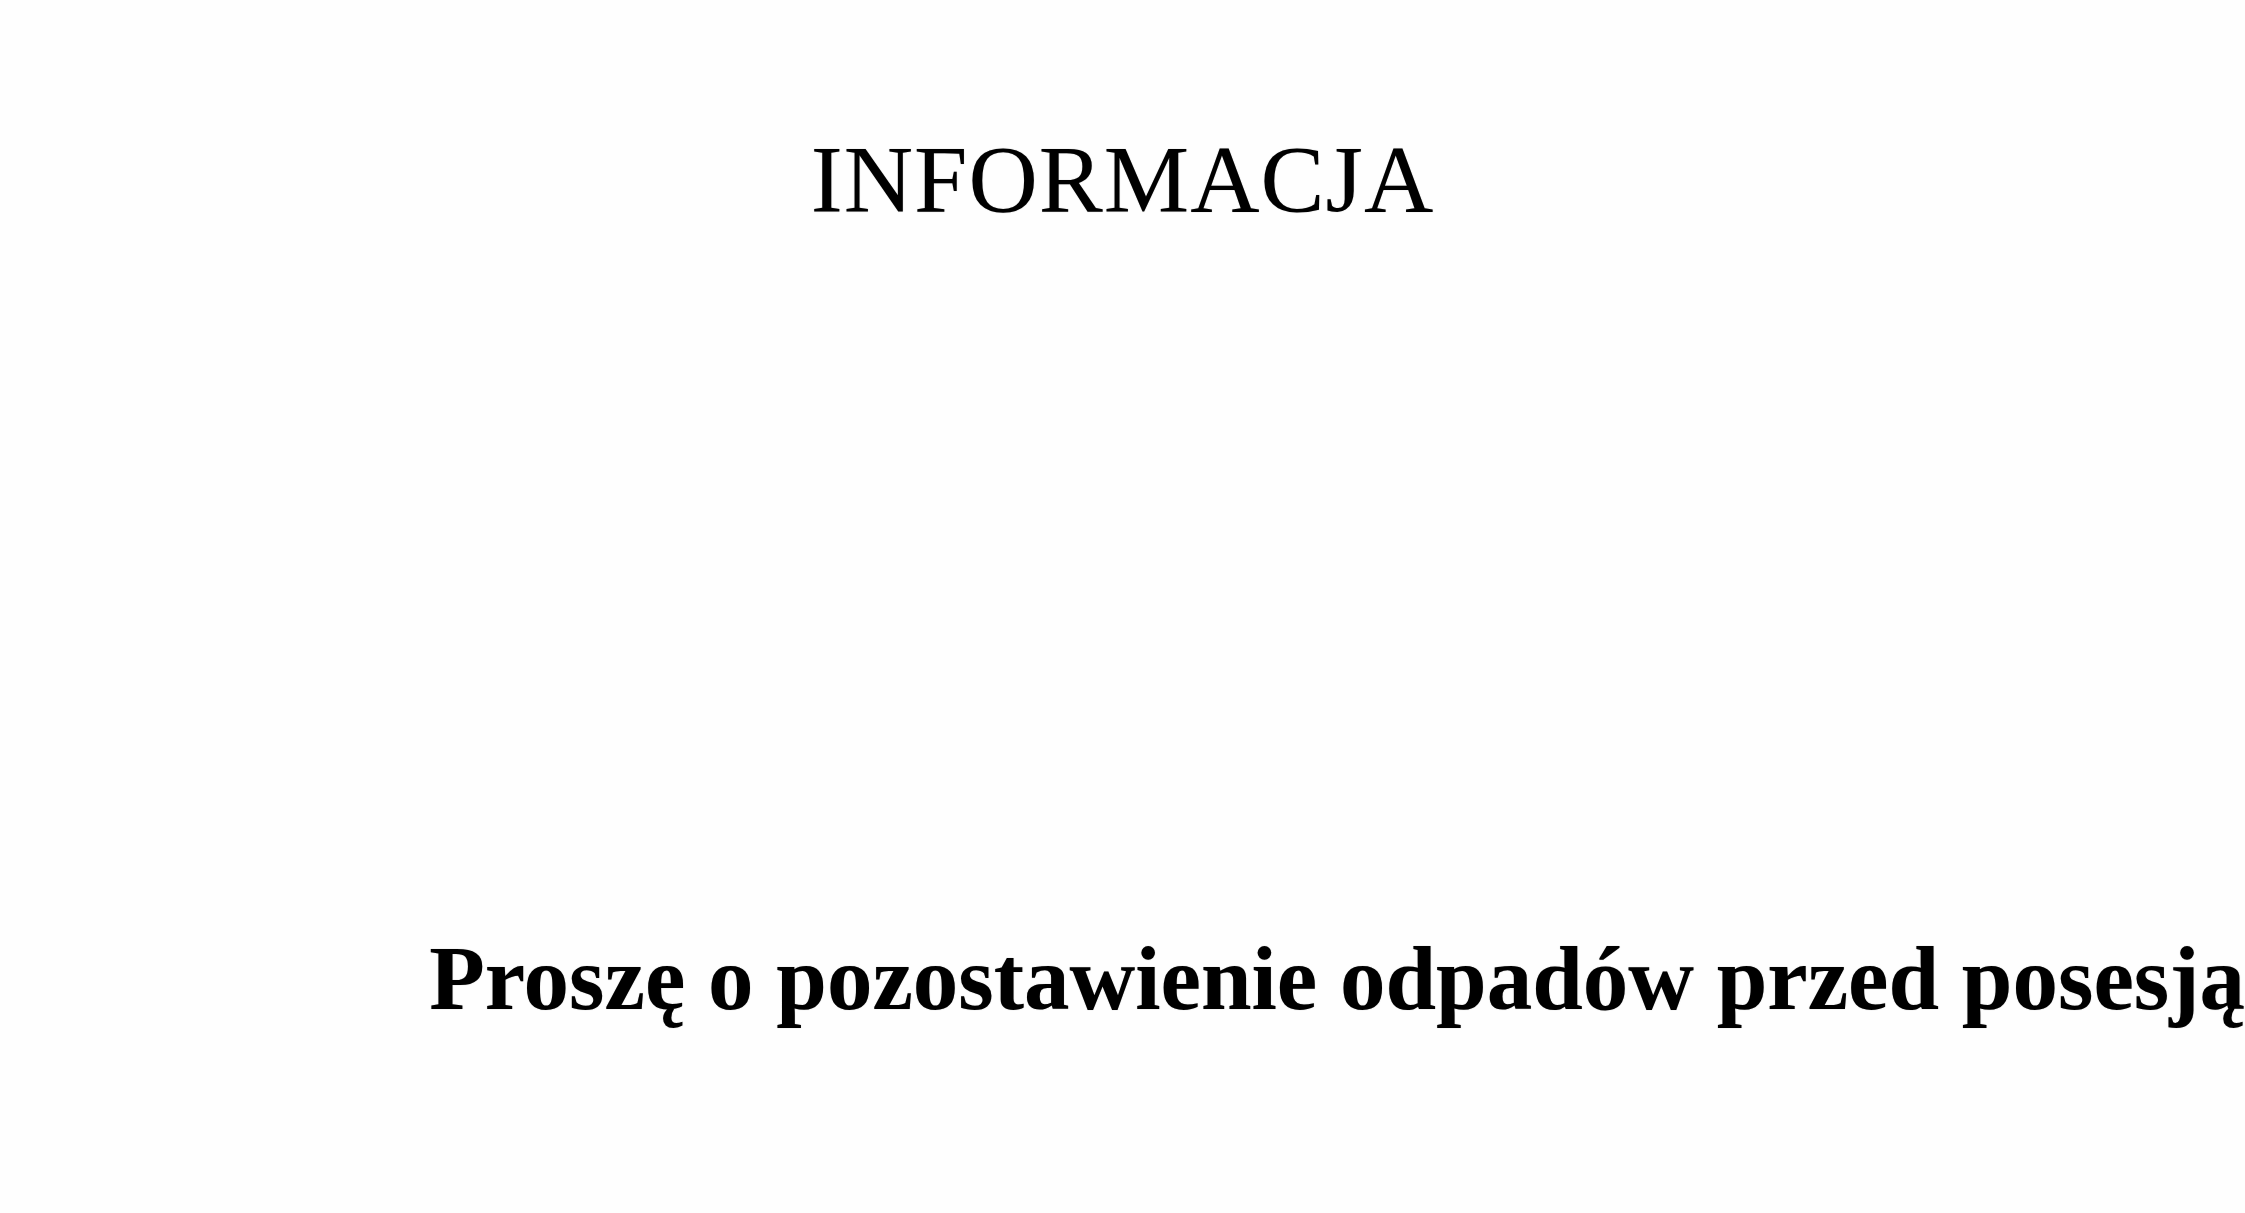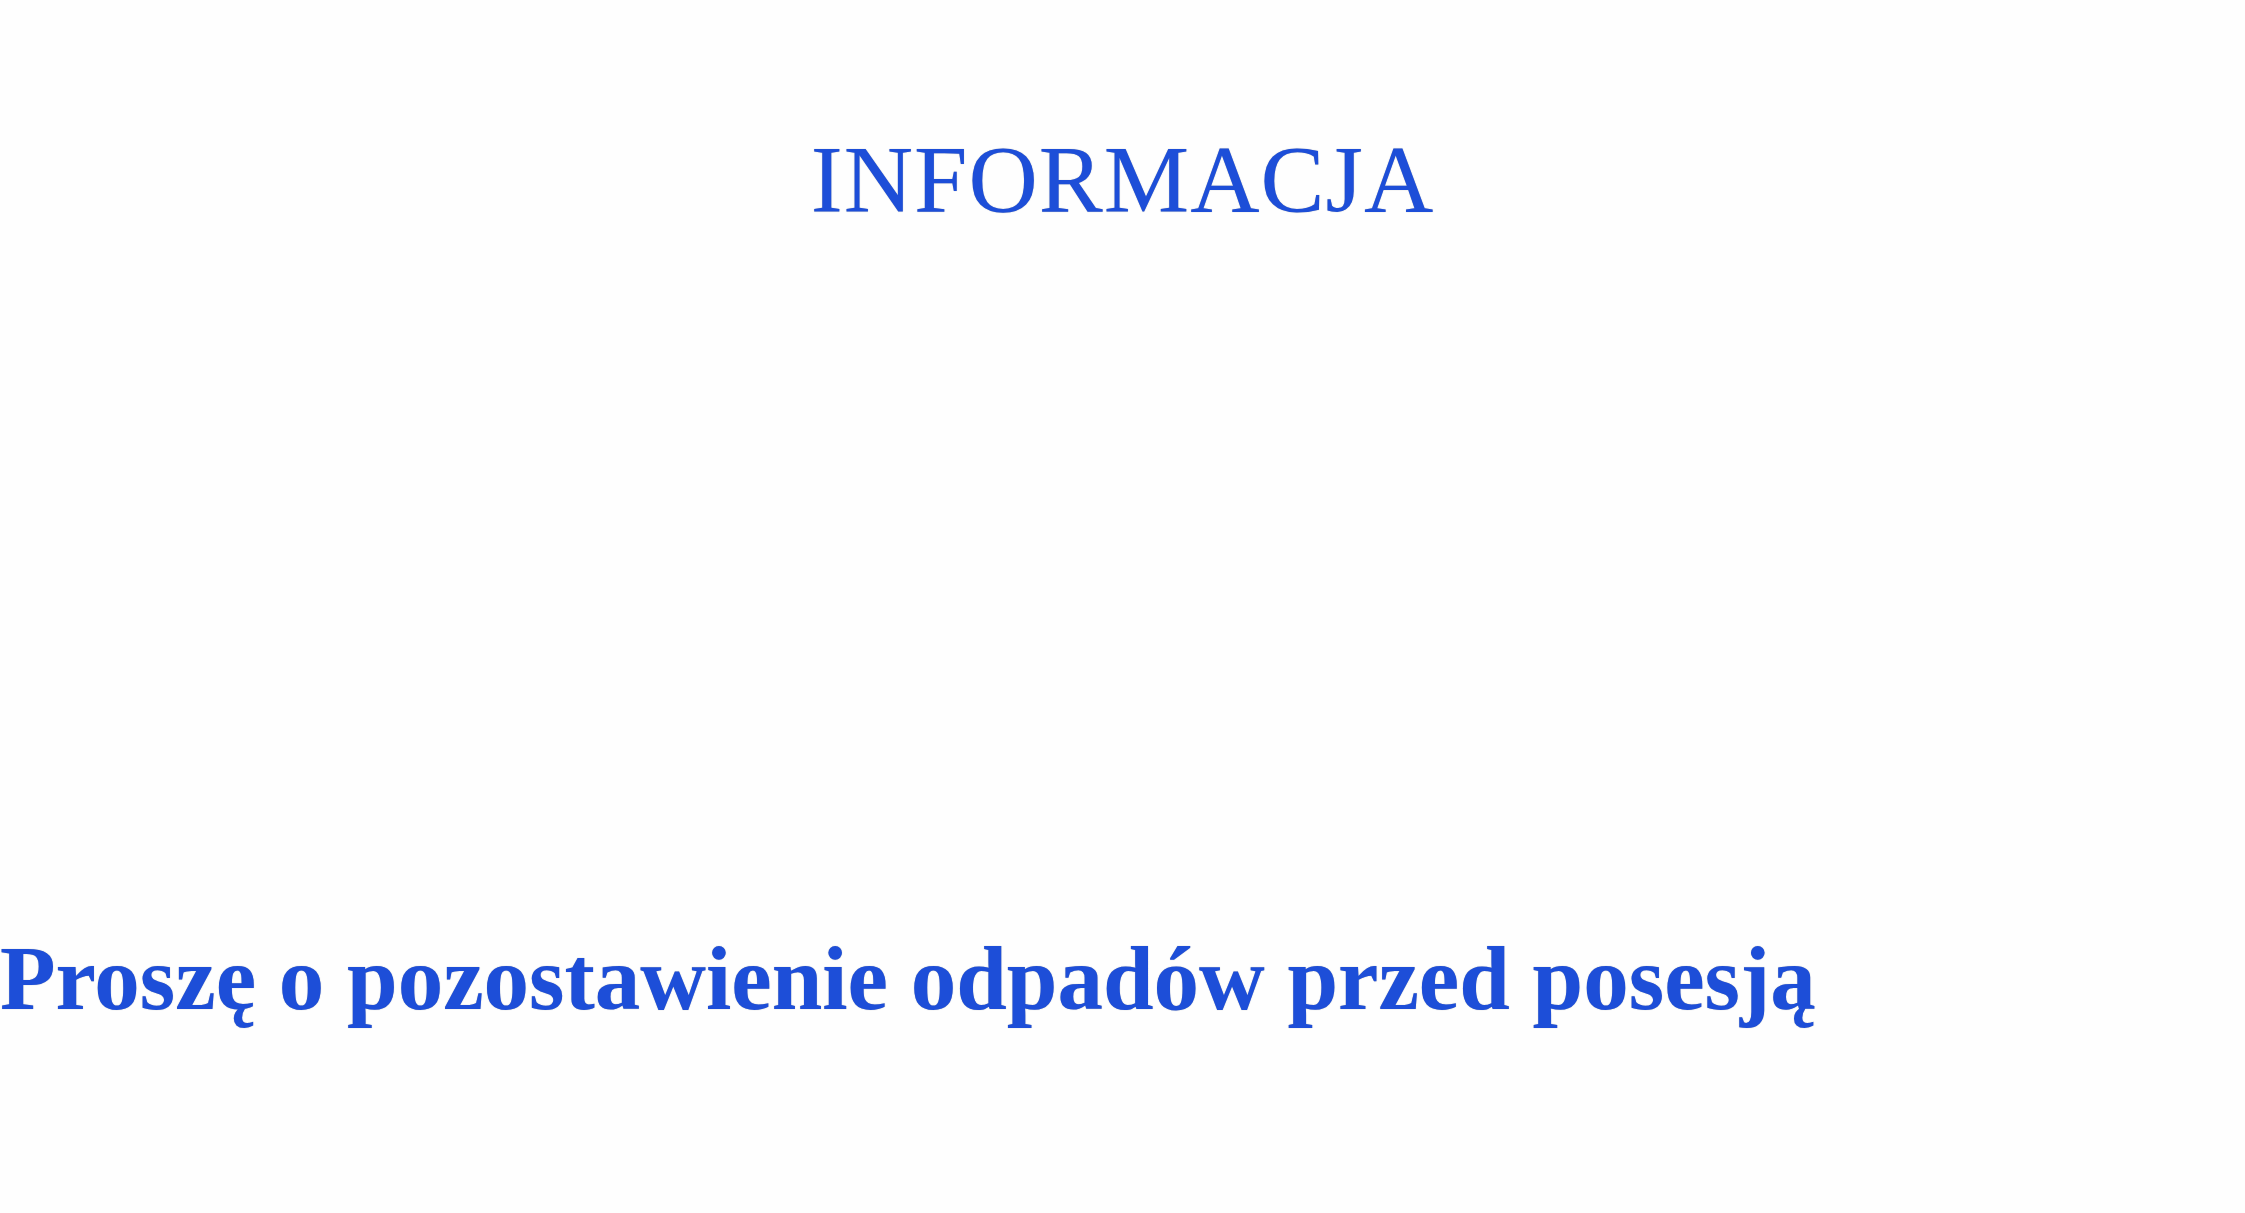--- a/index.html
+++ b/index.html
@@ -7,21 +7,21 @@
     padding: 0;
     background: #ffffff;
   }
   .page {
     position: relative;
     width: 2245px;
     height: 1213px;
     background: #fefefe;
     overflow: hidden;
     font-family: "Liberation Serif", "DejaVu Serif", serif;
-    color: #1d4ed8;
+    color: #000000;
     
     text-shadow: 0 0 1px rgba(20,20,20,0.35);
   }
   .notice-title {
     position: absolute;
     top: 122px;
     left: 0;
     width: 100%;
     margin: 0;
     text-align: center;
@@ -44,21 +44,21 @@
     white-space: nowrap;
   }
   .emphasis {
     font-weight: bold;
   }
   .footer-line {
     position: absolute;
     top: 923px;
     left: 0;
     width: 100%;
-    text-align: left;
+    text-align: right;
     font-size: 91px;
     line-height: 112px;
     font-weight: bold;
     white-space: nowrap;
   }
 </style>
 </head>
 <body>
 
 <div class="page">

